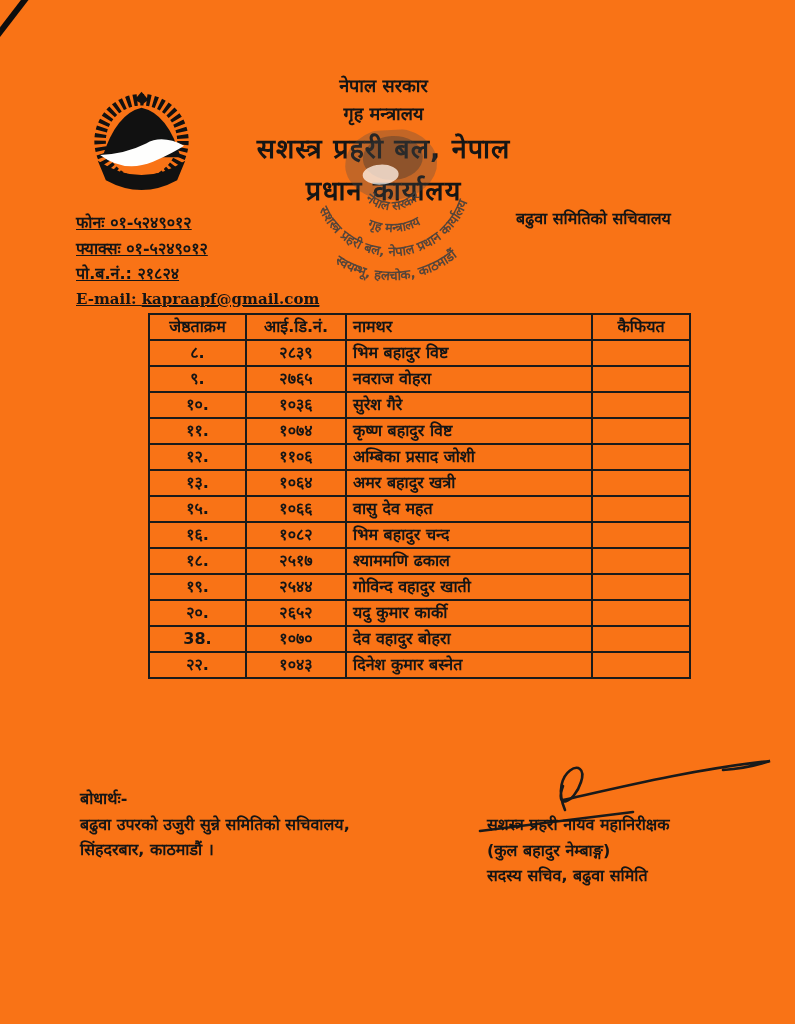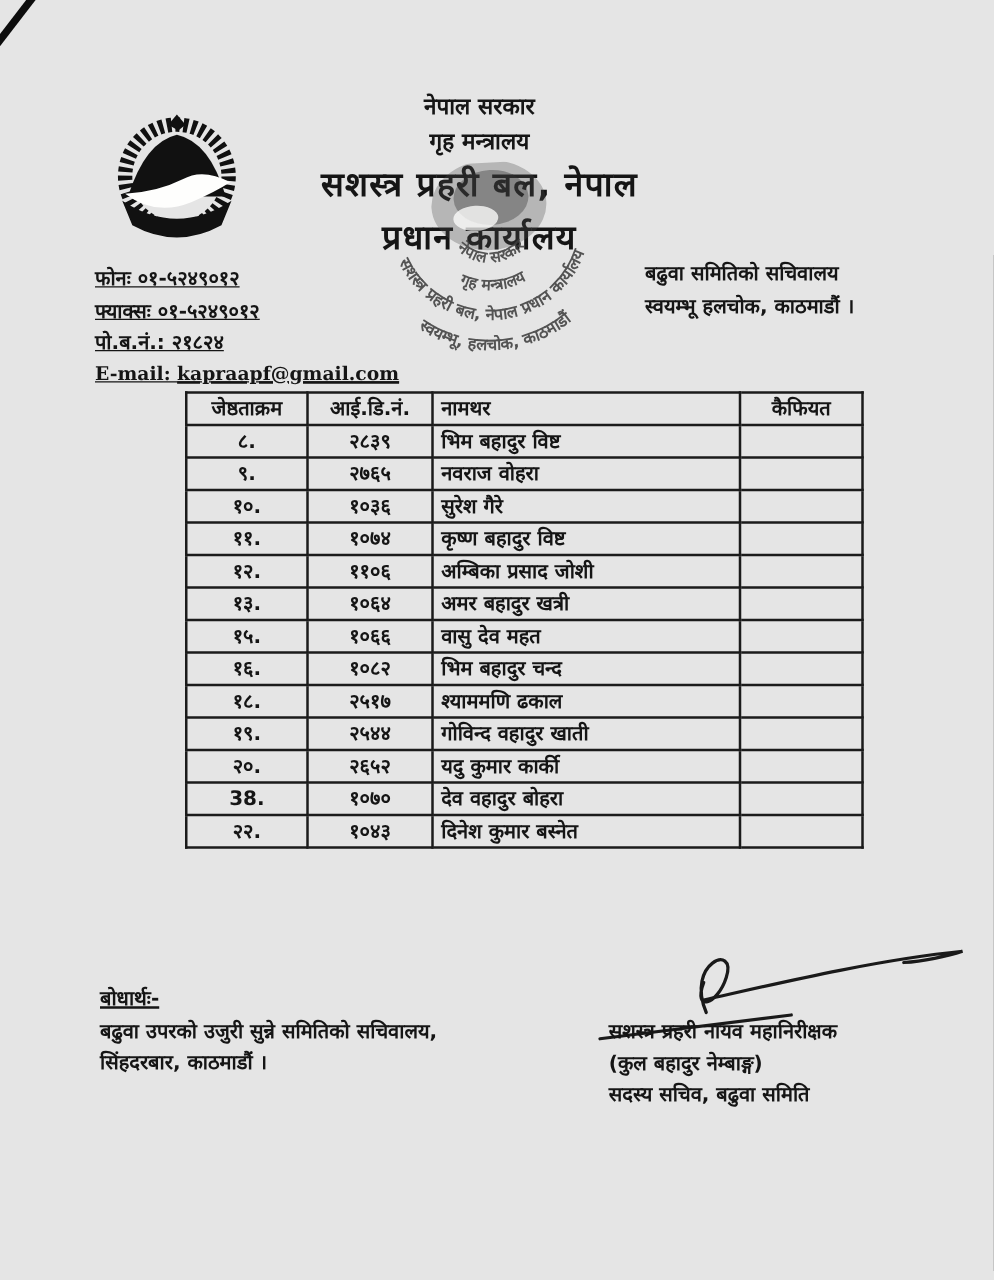--- a/index.html
+++ b/index.html
@@ -1,20 +1,20 @@
 <!DOCTYPE html>
 <html><head>
 <meta charset="utf-8">
 <style>
   html,body{margin:0;padding:0;background:#9a9a9a;}
   .page{
     position:relative;
     width:795px;height:1024px;
     margin:0 auto;
-    background:#e5e5e5;
+    background:#f97316;
     font-family:"DejaVu Sans","Liberation Sans",sans-serif;
     color:#151515;
     overflow:hidden;
   }
   .abs{position:absolute;}
   
   .hdr{left:0;right:0;top:72px;text-align:center;transform:translateX(-14px);line-height:1.55;}
   .hdr .sm{font-size:18px;font-weight:bold;}
   .hdr .lg{font-size:27px;font-weight:bold;letter-spacing:1px;}
   
@@ -30,21 +30,21 @@
     font-size:16px;font-weight:bold;
     height:22px;padding:1px 6px;
     white-space:nowrap;overflow:hidden;line-height:1.2;
   }
   table.roster th{text-align:center;}
   table.roster th.name-h{text-align:left;}
   td.c{text-align:center;}
   td.l{text-align:left;}
   
   .cc{left:80px;top:786px;font-size:16px;font-weight:bold;line-height:1.6;}
-  .cc .u{text-decoration:underline;text-decoration-thickness:2px;}
+  .cc .u{text-decoration-thickness:2px;}
   
   .sig{left:487px;top:812px;font-size:16px;font-weight:bold;line-height:1.6;}
   .stamp-svg{opacity:.88;}
 </style>
 </head>
 <body>
 
 <div class="page">
 
   <svg class="abs" style="left:0;top:0;" width="40" height="45" viewBox="0 0 40 45">
@@ -92,21 +92,20 @@
 
   <div class="abs contact">
     <div>फोनः ०१-५२४९०१२</div>
     <div>फ्याक्सः ०१-५२४९०१२</div>
     <div>पो.ब.नं.: २१८२४</div>
     <div class="email-line"><b><span>E-mail: </span><span class="email">kapraapf@gmail.com</span></b></div>
   </div>
 
   <div class="abs addr">
     <div>बढुवा समितिको सचिवालय</div>
-    <div>स्वयम्भू हलचोक, काठमाडौं ।</div>
   </div>
 
   <table class="roster">
     <colgroup>
       <col style="width:97px">
         <col style="width:100px">
         <col style="width:246px">
         <col style="width:98px">
     </colgroup>
     <thead>

